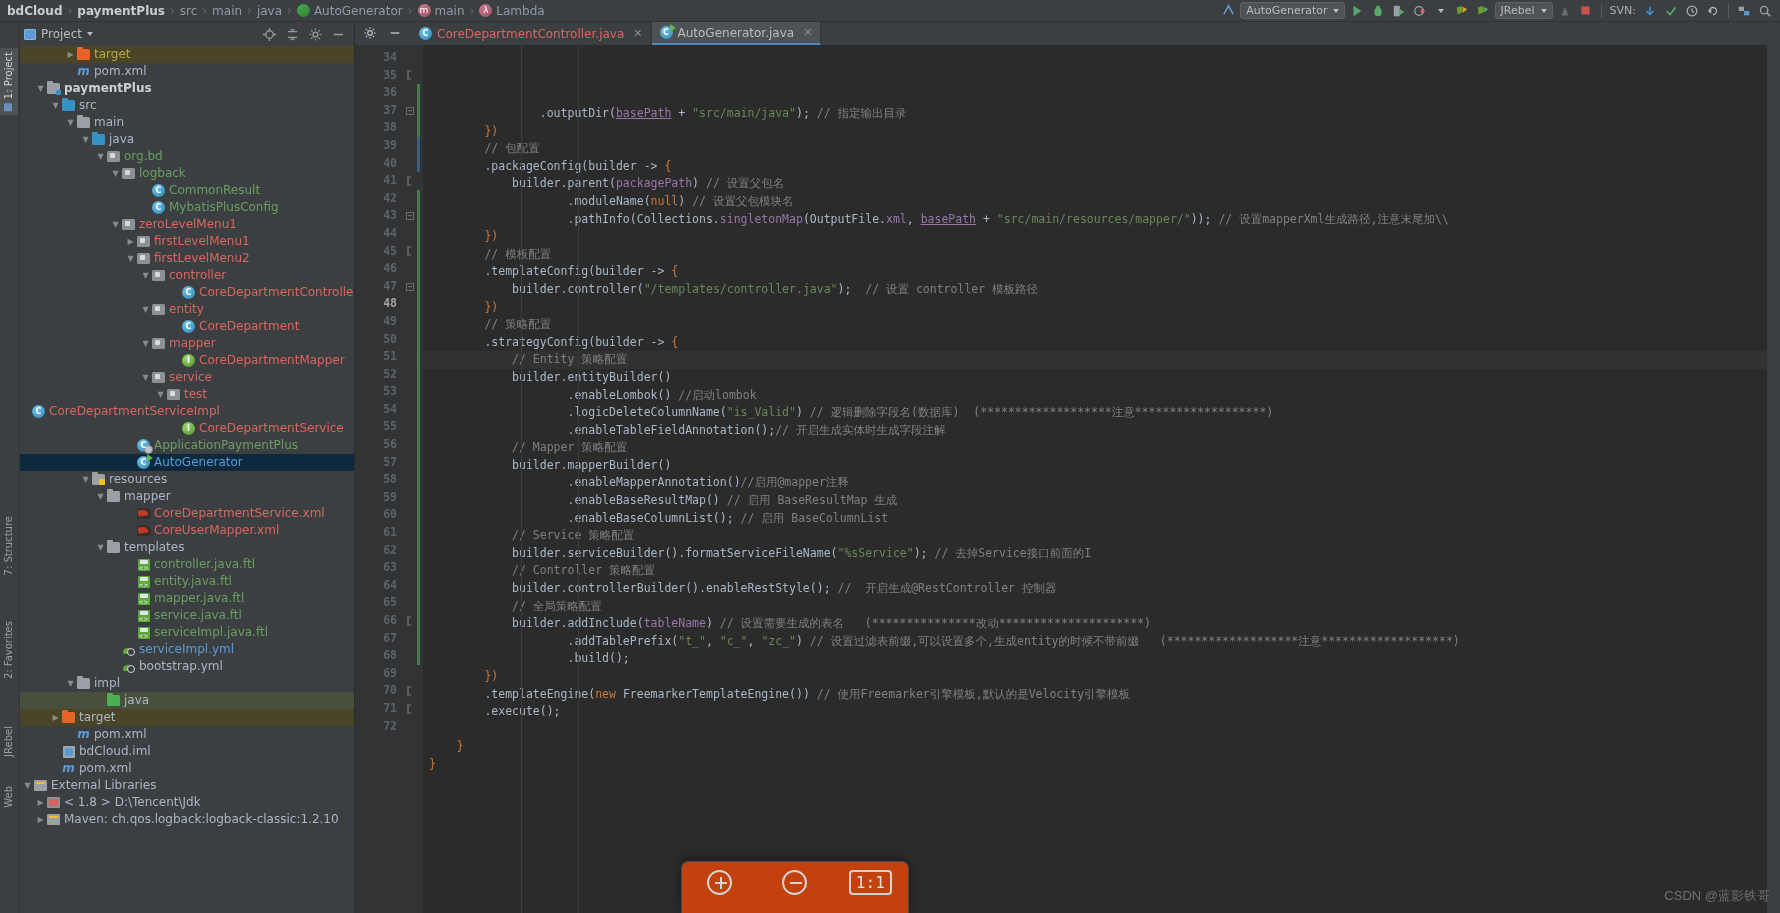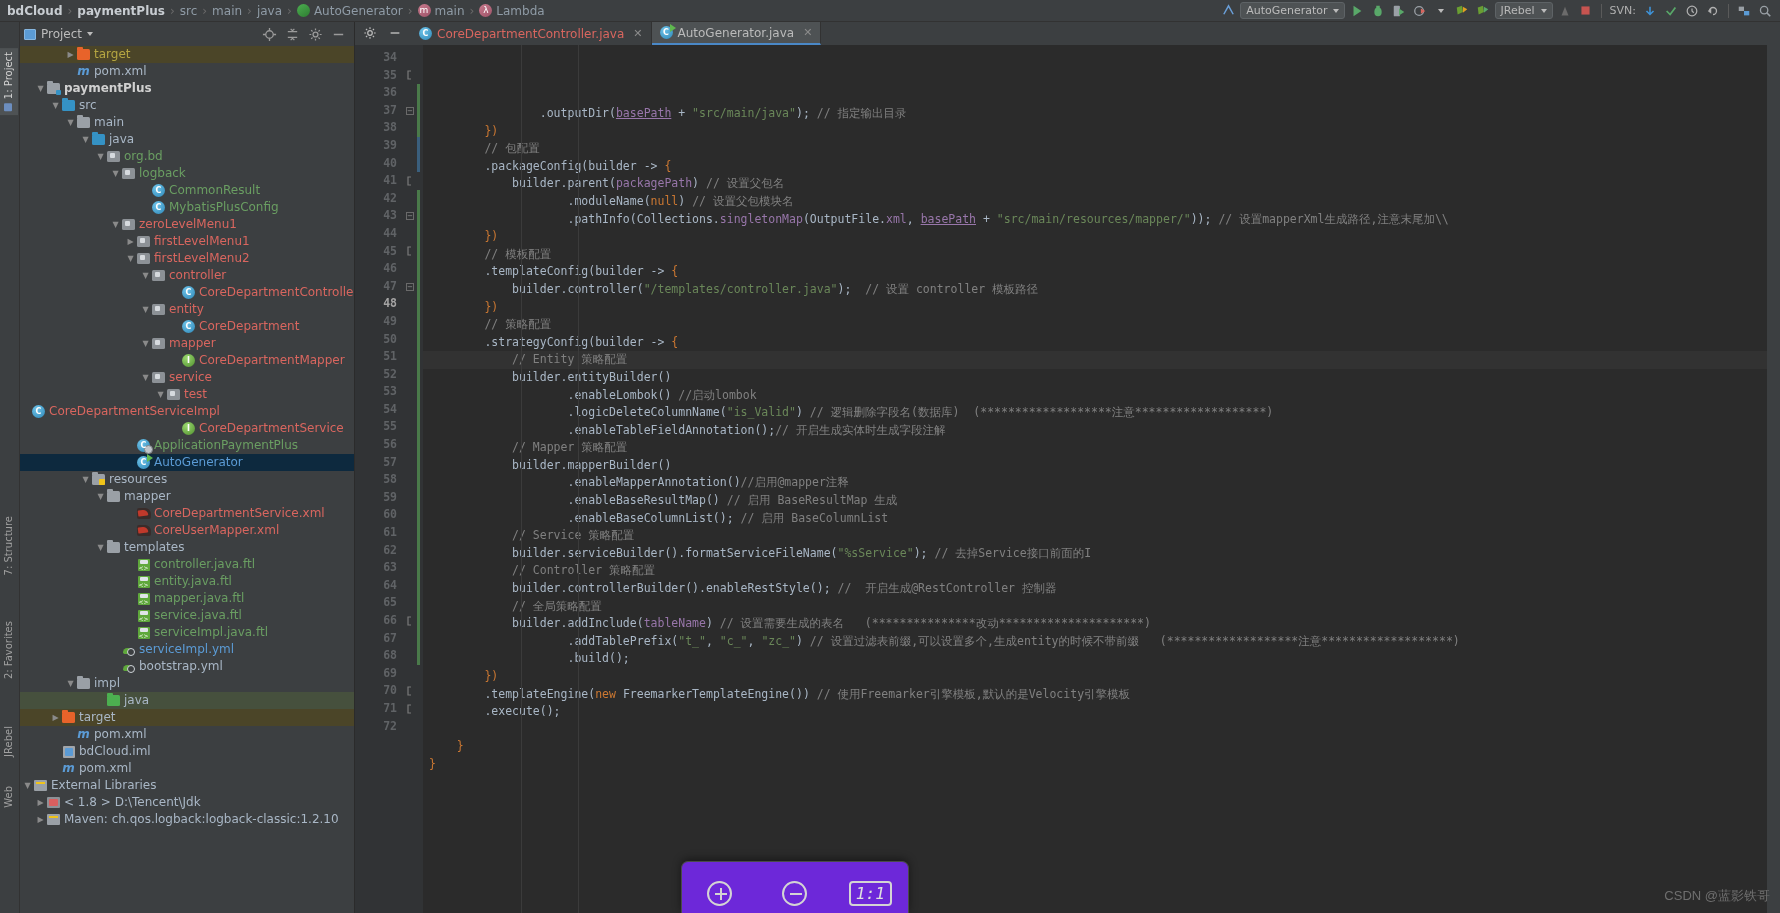--- a/index.html
+++ b/index.html
@@ -180,22 +180,22 @@
   .tk-key{color:#cc7832}.tk-str{color:#6a8759}.tk-cmt{color:#808080}.tk-id{color:#a9b7c6}.tk-stat{color:#9876aa;}
   .tk-brace{color:#cc7832}
   .tk-und{color:#9876aa;text-decoration:underline}
 
   
   .markerbar { width:13px; flex:0 0 13px; background:#3c3f41; position:relative; }
 
   
   .zoomtool {
     position:absolute; left:681px; bottom:0px; width:228px; height:52px;
-    background:#6d28d9; border:1px solid #4a4a4a; border-bottom:none; border-radius:7px 7px 0 0;
-    display:flex; align-items:flex-end; justify-content:space-around; box-shadow:0 -2px 8px rgba(0,0,0,.45);font-style:italic;
+    background:#c2410c; border:1px solid #4a4a4a; border-bottom:none; border-radius:7px 7px 0 0;
+    display:flex; align-items:flex-start; justify-content:space-around; box-shadow:0 -2px 8px rgba(0,0,0,.45);
   }
   .zbtn { width:44px; height:40px; display:flex;align-items:center;justify-content:center; cursor:pointer;}
   .zcircle{ width:25px;height:25px;border-radius:50%;border:2px solid #d4d4d4; position:relative;}
   .zcircle::before{content:"";position:absolute;left:5.5px;top:10.5px;width:12px;height:2px;background:#d4d4d4;}
   .zcircle.plus::after{content:"";position:absolute;left:10.5px;top:5.5px;width:2px;height:12px;background:#d4d4d4;}
   .zone{ font-size:16px; color:#e0e0e0; border:2px solid #d4d4d4; border-radius:4px; padding:1px 5px; font-family:"DejaVu Sans Mono",monospace;}
 
   
   .watermark {
     position:absolute; right:10px; bottom:8px; color:#6f6f6f; font-size:13px;

